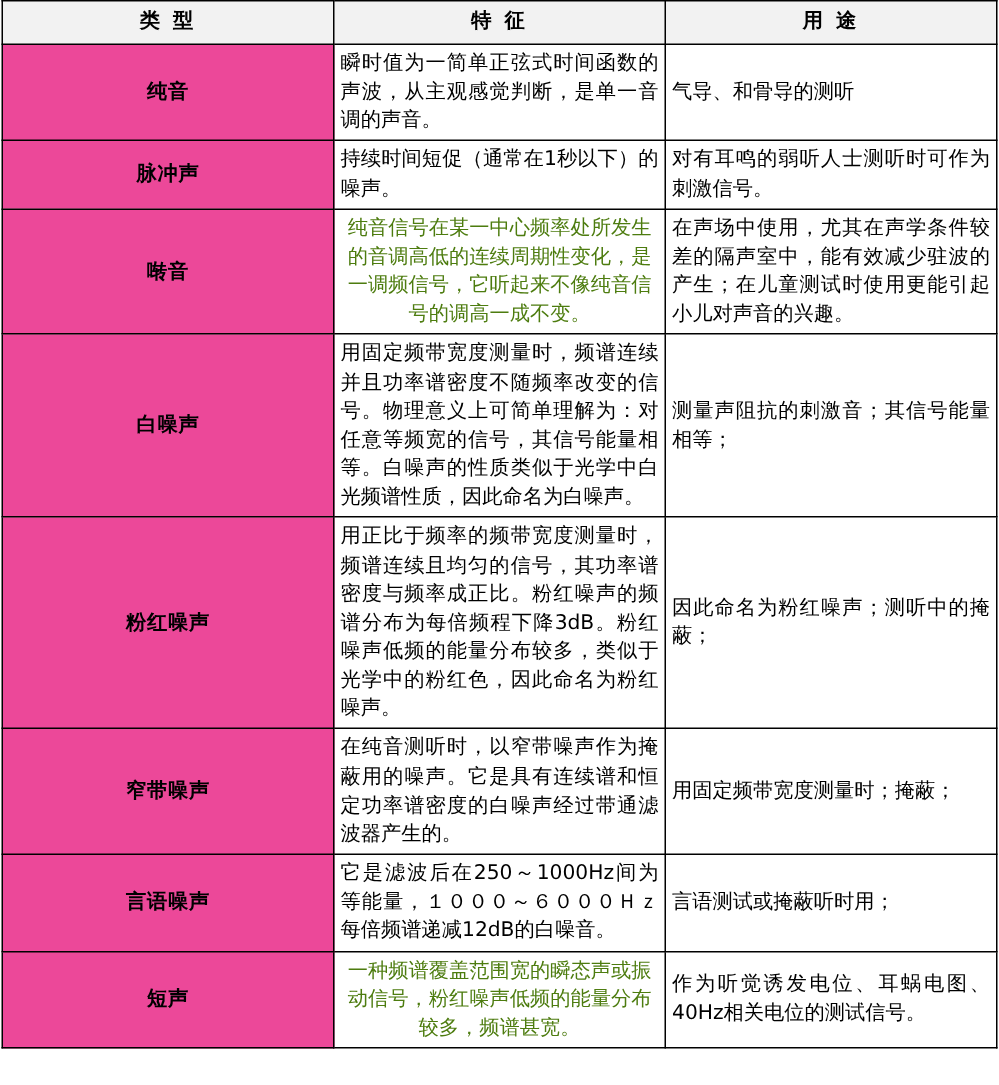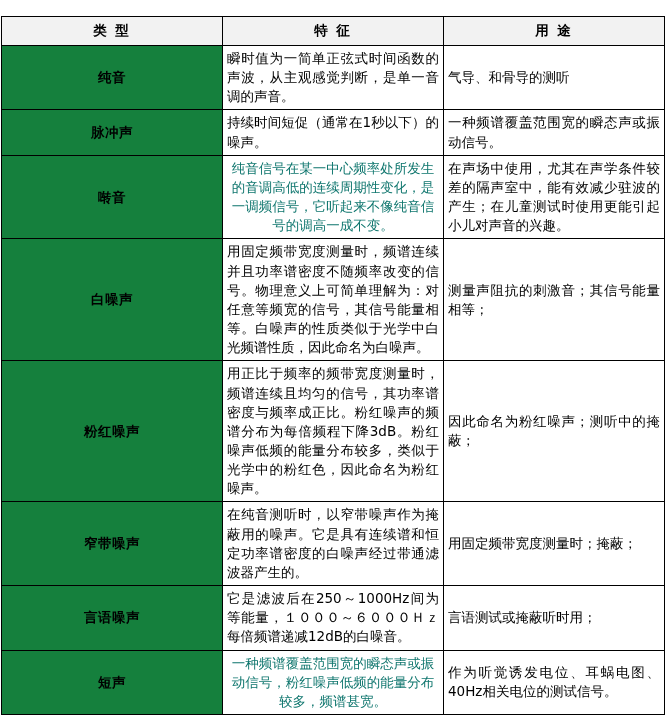--- a/index.html
+++ b/index.html
@@ -16,21 +16,21 @@
   }
   .sheet {
     width: 666px;
     height: 723px;
     position: relative;
     background: #ffffff;
   }
   table.audio-table {
     border-collapse: collapse;
     width: 664px;
-    margin: 16px 0 0 1px;
+    margin: 0 0 0 1px;
     table-layout: fixed;
   }
   table.audio-table td,
   table.audio-table th {
     border: 1px solid #000000;
     vertical-align: middle;
     padding: 3px 4px;
     font-size: 13.5px;
     line-height: 1.42;
   }
@@ -38,21 +38,21 @@
     background: #f2f2f2;
     font-weight: bold;
     text-align: center;
     font-size: 15px;
     letter-spacing: 2px;
     height: 22px;
     padding: 2px 4px;
   }
   td.col-type {
     width: 56px;
-    background: #15803d;
+    background: #ec4899;
     font-weight: bold;
     text-align: center;
     font-size: 15px;
     letter-spacing: 0.5px;
     padding: 3px 2px;
   }
   td.col-feature {
     width: 394px;
     text-align: justify;
     text-justify: inter-ideograph;
@@ -63,21 +63,21 @@
     width: 206px;
     text-align: justify;
     text-justify: inter-ideograph;
     padding-left: 6px;
     padding-right: 6px;
   }
   td.center-feature {
     text-align: center;
   }
   td.gray-text {
-    color: #0f766e;
+    color: #4d7c0f;
   }
 </style>
 </head>
 <body>
 
 <div class="sheet">
   <table class="audio-table">
     <thead>
       <tr>
         <th class="col-type">类 型</th>
@@ -87,21 +87,21 @@
     </thead>
     <tbody>
       <tr>
         <td class="col-type">纯音</td>
         <td class="col-feature">瞬时值为一简单正弦式时间函数的声波，从主观感觉判断，是单一音调的声音。</td>
         <td class="col-use">气导、和骨导的测听</td>
       </tr>
       <tr>
         <td class="col-type">脉冲声</td>
         <td class="col-feature">持续时间短促（通常在1秒以下）的噪声。</td>
-        <td class="col-use">一种频谱覆盖范围宽的瞬态声或振动信号。</td>
+        <td class="col-use">对有耳鸣的弱听人士测听时可作为刺激信号。</td>
       </tr>
       <tr>
         <td class="col-type">啭音</td>
         <td class="col-feature center-feature gray-text">纯音信号在某一中心频率处所发生的音调高低的连续周期性变化，是一调频信号，它听起来不像纯音信号的调高一成不变。</td>
         <td class="col-use">在声场中使用，尤其在声学条件较差的隔声室中，能有效减少驻波的产生；在儿童测试时使用更能引起小儿对声音的兴趣。</td>
       </tr>
       <tr>
         <td class="col-type">白噪声</td>
         <td class="col-feature">用固定频带宽度测量时，频谱连续并且功率谱密度不随频率改变的信号。物理意义上可简单理解为：对任意等频宽的信号，其信号能量相等。白噪声的性质类似于光学中白光频谱性质，因此命名为白噪声。</td>
         <td class="col-use">测量声阻抗的刺激音；其信号能量相等；</td>

